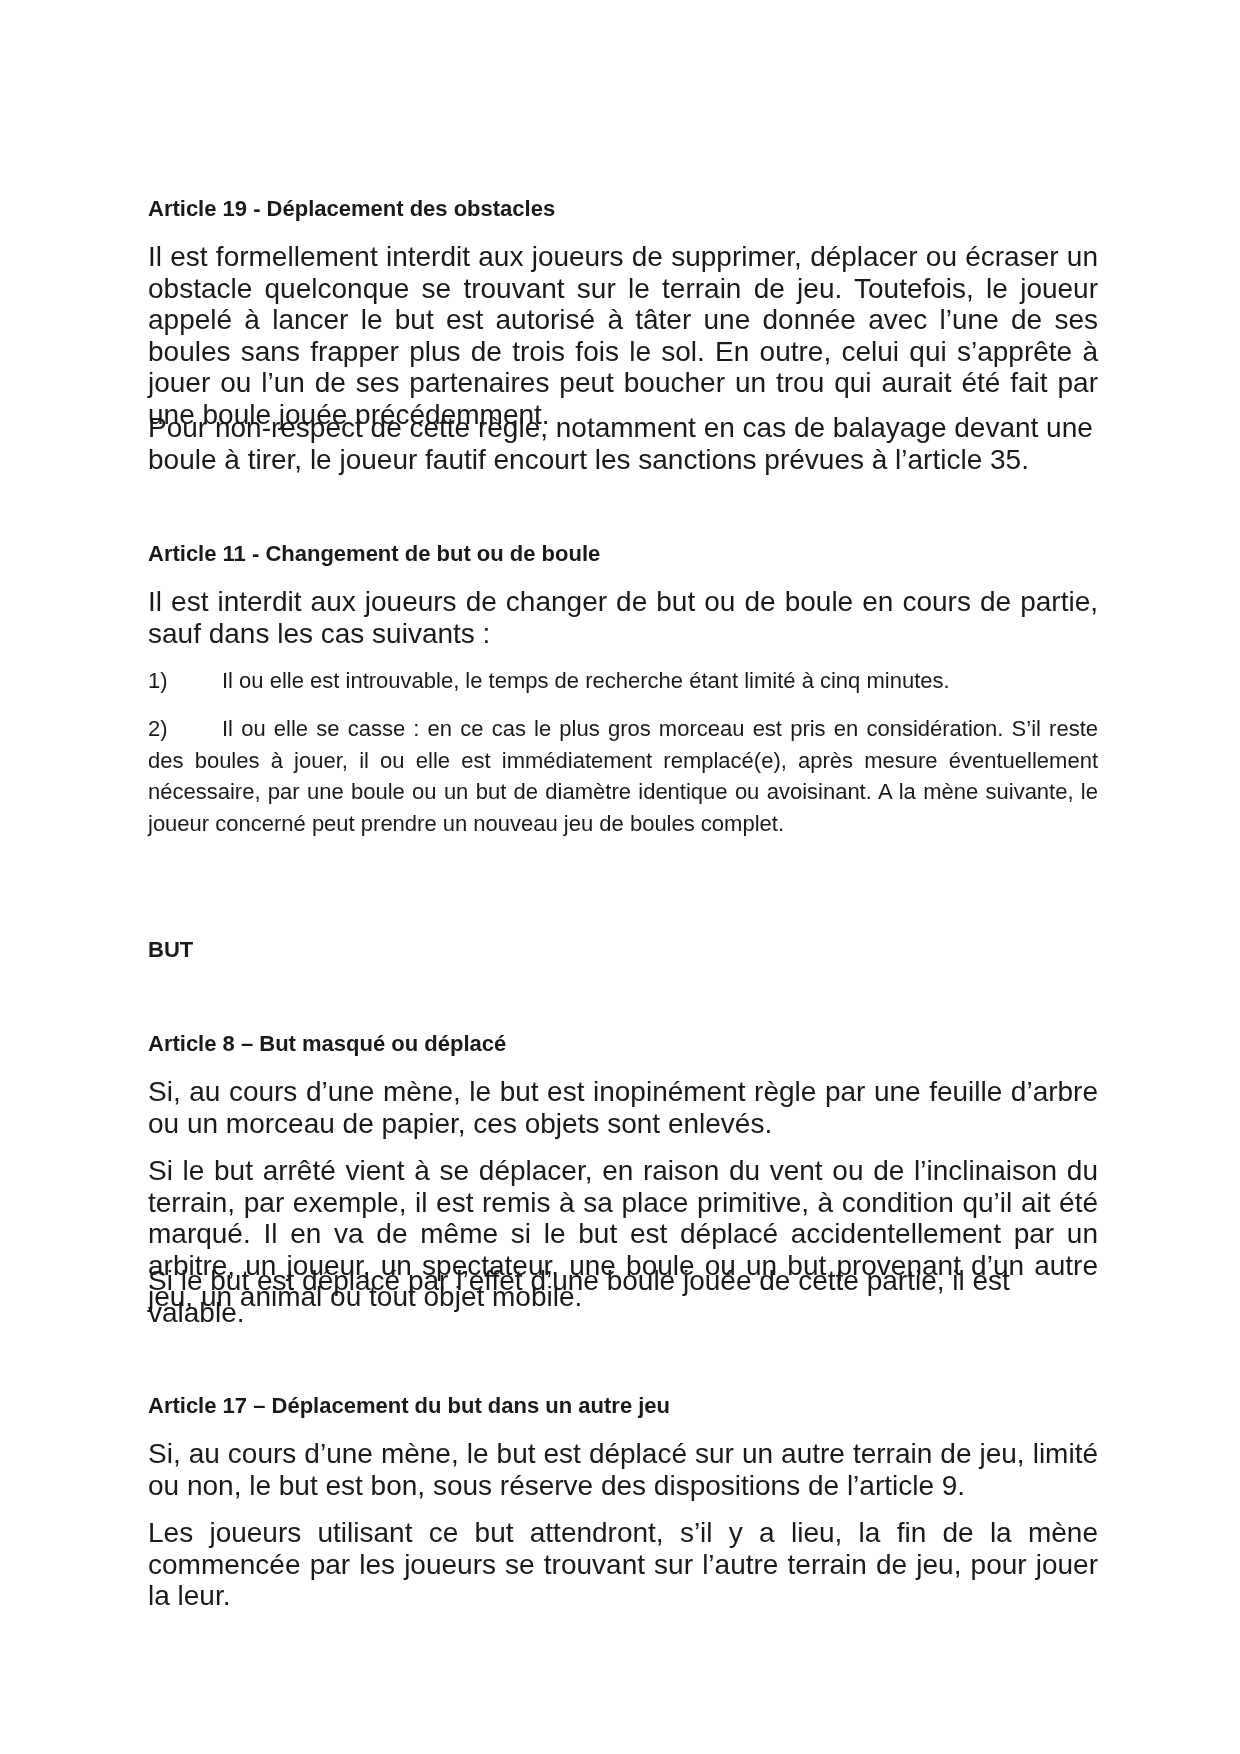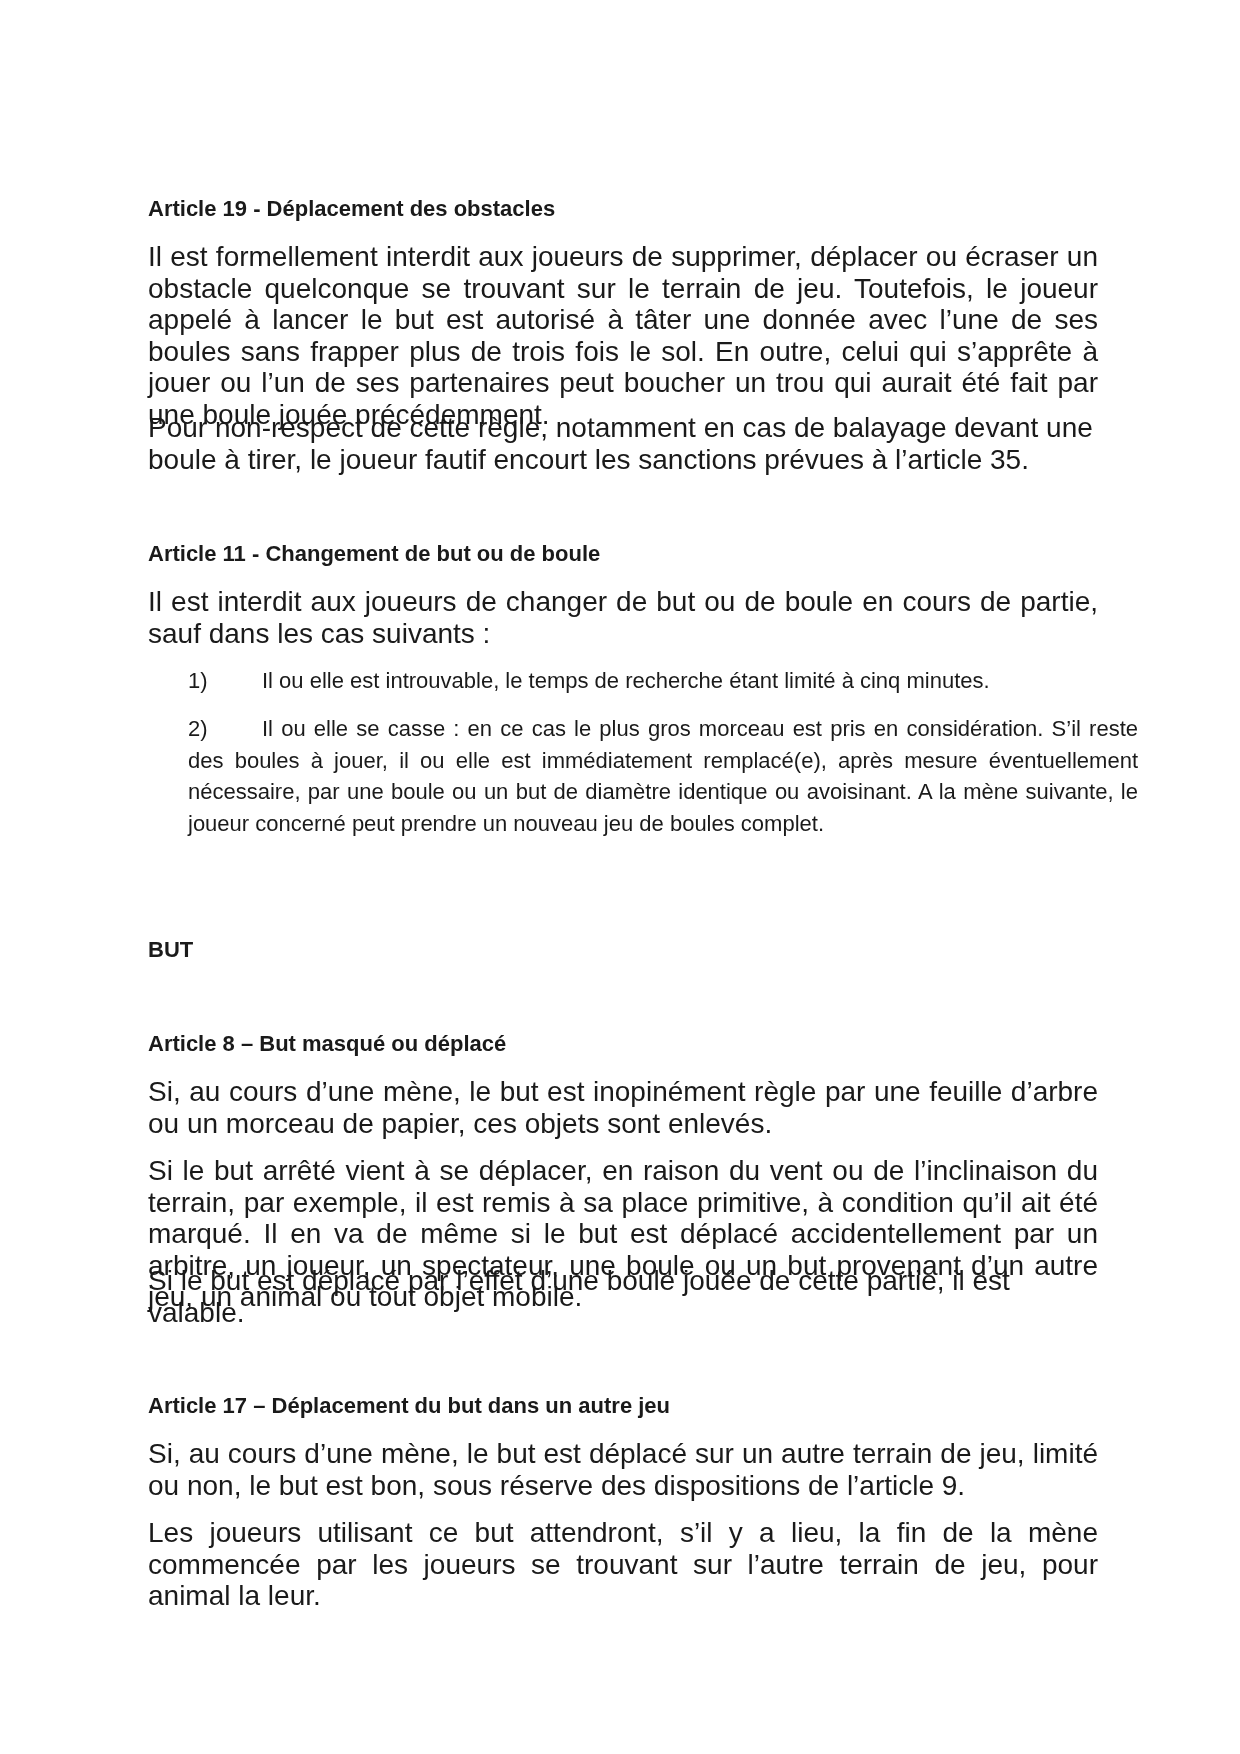--- a/index.html
+++ b/index.html
@@ -1,21 +1,21 @@
 <!DOCTYPE html>
 <html><head>
 <meta charset="utf-8">
 <style>
 html,body{margin:0;padding:0;background:#fff;}
 body{width:1240px;height:1754px;position:relative;font-family:"Liberation Sans",sans-serif;color:#1a1a1a;overflow:hidden;}
 .page{position:absolute;left:148px;top:0;width:950px;}
 .h{position:absolute;left:0;font-weight:bold;font-size:22px;line-height:30px;white-space:nowrap;}
 .p{position:absolute;left:0;width:950px;font-size:28px;line-height:31.5px;text-align:justify;}
 .p.last{text-align:left;}
-.item{position:absolute;left:0;width:950px;font-size:22px;line-height:31.5px;text-align:justify;margin-left:40px;}
+.item{position:absolute;left:0;width:950px;font-size:22px;line-height:31.5px;text-align:justify;}
 .num{display:inline-block;width:74px;}
 .center{position:absolute;left:0;width:950px;font-weight:bold;font-size:22px;line-height:30px;}
 </style>
 </head>
 <body>
 
 <div class="page">
 
   <div class="h" style="top:194px">Article 19 - Déplacement des obstacles</div>
   <div class="p" style="top:241px">Il est formellement interdit aux joueurs de supprimer, déplacer ou écraser un obstacle quelconque se trouvant sur le terrain de jeu. Toutefois, le joueur appelé à lancer le but est autorisé à tâter une donnée avec l’une de ses boules sans frapper plus de trois fois le sol.  En outre, celui qui s’apprête à jouer ou l’un de ses partenaires peut boucher un trou qui aurait été fait par une boule jouée précédemment.</div>
@@ -32,15 +32,15 @@
 
   <div class="center" style="top:935px">BUT</div>
 
   <div class="h" style="top:1029px">Article 8 – But masqué ou déplacé</div>
   <div class="p" style="top:1076px">Si, au cours d’une mène, le but est inopinément règle par une feuille d’arbre ou un morceau de papier, ces objets sont enlevés.</div>
   <div class="p" style="top:1155px">Si le but arrêté vient à se déplacer, en raison du vent ou de l’inclinaison du terrain, par exemple, il est remis à sa place primitive, à condition qu’il ait été marqué.  Il en va de même si le but est déplacé accidentellement par un arbitre, un joueur, un spectateur, une boule ou un but provenant d’un autre jeu, un animal ou tout objet mobile.</div>
   <div class="p last" style="top:1265px">Si le but est déplacé par l’effet d’une boule jouée de cette partie, il est valable.</div>
 
   <div class="h" style="top:1391px">Article 17 – Déplacement du but dans un autre jeu</div>
   <div class="p" style="top:1438px">Si, au cours d’une mène, le but est déplacé sur un autre terrain de jeu, limité ou non, le but est bon, sous réserve des dispositions de l’article 9.</div>
-  <div class="p" style="top:1517px">Les joueurs utilisant ce but attendront, s’il y a lieu, la fin de la mène commencée par les joueurs se trouvant sur l’autre terrain de jeu, pour animal la leur.</div>
+  <div class="p" style="top:1517px">Les joueurs utilisant ce but attendront, s’il y a lieu, la fin de la mène commencée par les joueurs se trouvant sur l’autre terrain de jeu, pour jouer la leur.</div>
 
 </div>
 
 </body></html>

